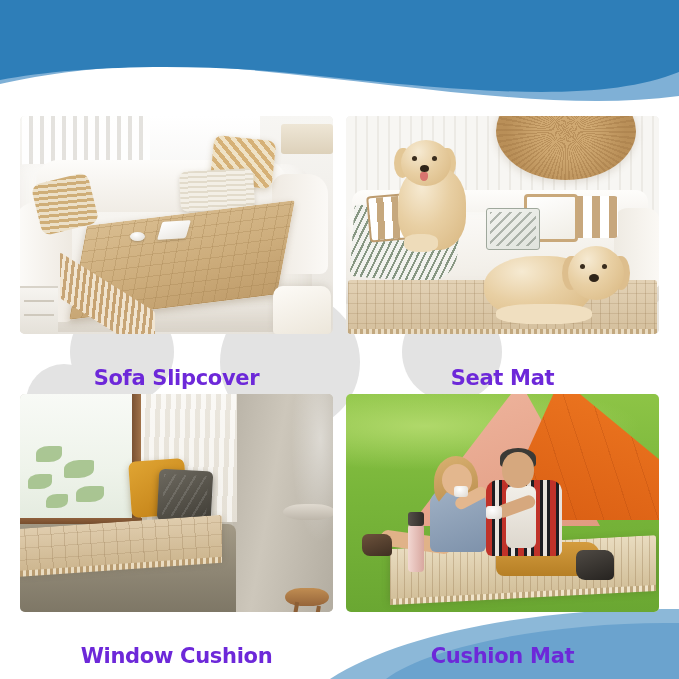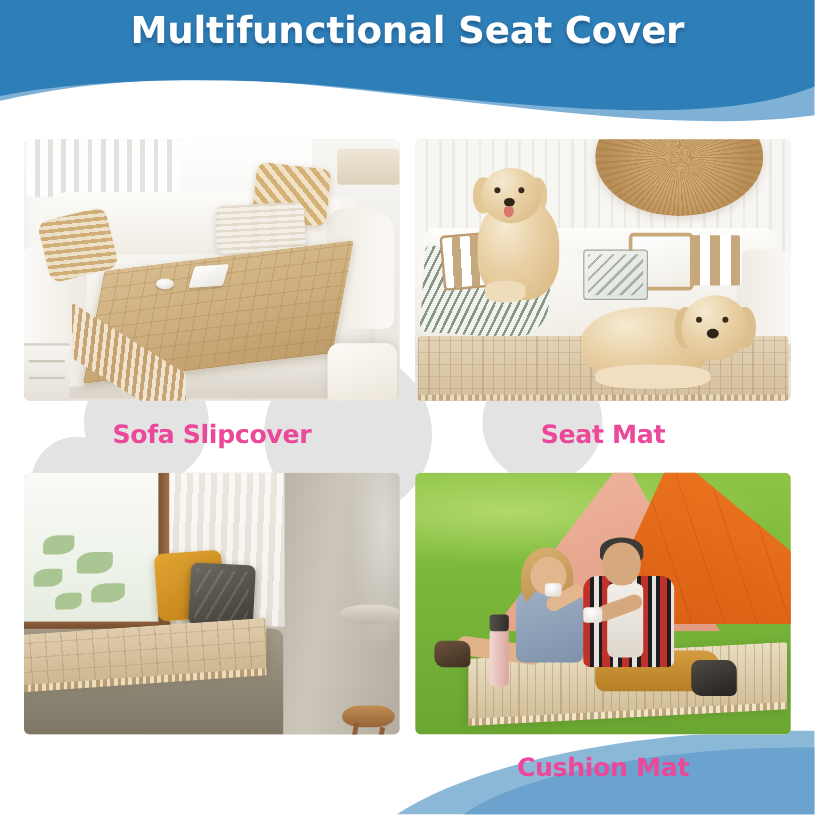--- a/index.html
+++ b/index.html
@@ -67,25 +67,25 @@
 
   .photo {
     position: relative;
     width: 313px;
     height: 218px;
     border-radius: 5px;
     overflow: hidden;
     background: #eceae6;
   }
   .caption {
-    margin-top: 16px;
+    margin-top: 32px;
     text-align: center;
     font-size: 21px;
     font-weight: bold;
-    color: #ec4899;
+    color: #6d28d9;
     font-family: "DejaVu Sans", sans-serif;
     letter-spacing: -0.3px;
     position: relative;
     z-index: 5;
   }
 
   
   .p1-bg {
     position: absolute; inset: 0;
     background:
@@ -497,21 +497,20 @@
 </head>
 <body>
 
 <div id="page">
 
   <div class="header-band">
     <svg class="header-svg" width="679" height="112" viewBox="0 0 679 112">
       <path id="hdr-light" d="M0,0 H679 V96 C560,112 420,86 250,70 C150,60 60,70 0,84 Z" fill="#7FB0D6"></path>
       <path id="hdr-main" d="M0,0 H679 V72 C600,104 470,92 300,74 C190,62 70,66 0,80 Z" fill="#2E7EB8"></path>
     </svg>
-    <div class="header-title">Multifunctional Seat Cover</div>
   </div>
 
   <svg class="decor-layer" width="679" height="679" viewBox="0 0 679 679">
     <circle cx="122" cy="352" r="52" fill="#E3E3E3"></circle>
     <circle cx="290" cy="362" r="70" fill="#E3E3E3"></circle>
     <circle cx="452" cy="352" r="50" fill="#E3E3E3"></circle>
     <circle cx="64" cy="402" r="38" fill="#E3E3E3"></circle>
   </svg>
 
   <svg class="footer-wave" width="679" height="90" viewBox="0 0 679 90">
@@ -592,20 +591,21 @@
         <div class="leaf" style="left:26px; top:100px; width:22px; height:14px;"></div>
         <div class="p3-frameV"></div>
         <div class="p3-frameH"></div>
         <div class="p3-bench"></div>
         <div class="p3-pilA"></div>
         <div class="p3-pilB"></div>
         <div class="p3-cushion"></div>
         <div class="p3-sidetable"></div>
         <div class="p3-stool"></div>
       </div>
+      <div class="caption">Window Cushion</div>
     </div>
 
     <div class="cell c4">
       <div class="photo">
         <div class="p4-bg"></div>
         <div class="p4-grass-hi"></div>
         <div class="p4-tent-pink"></div>
         <div class="p4-tent-orange"></div>
         <div class="p4-tent-seam"></div>
         <div class="p4-mat"></div>

